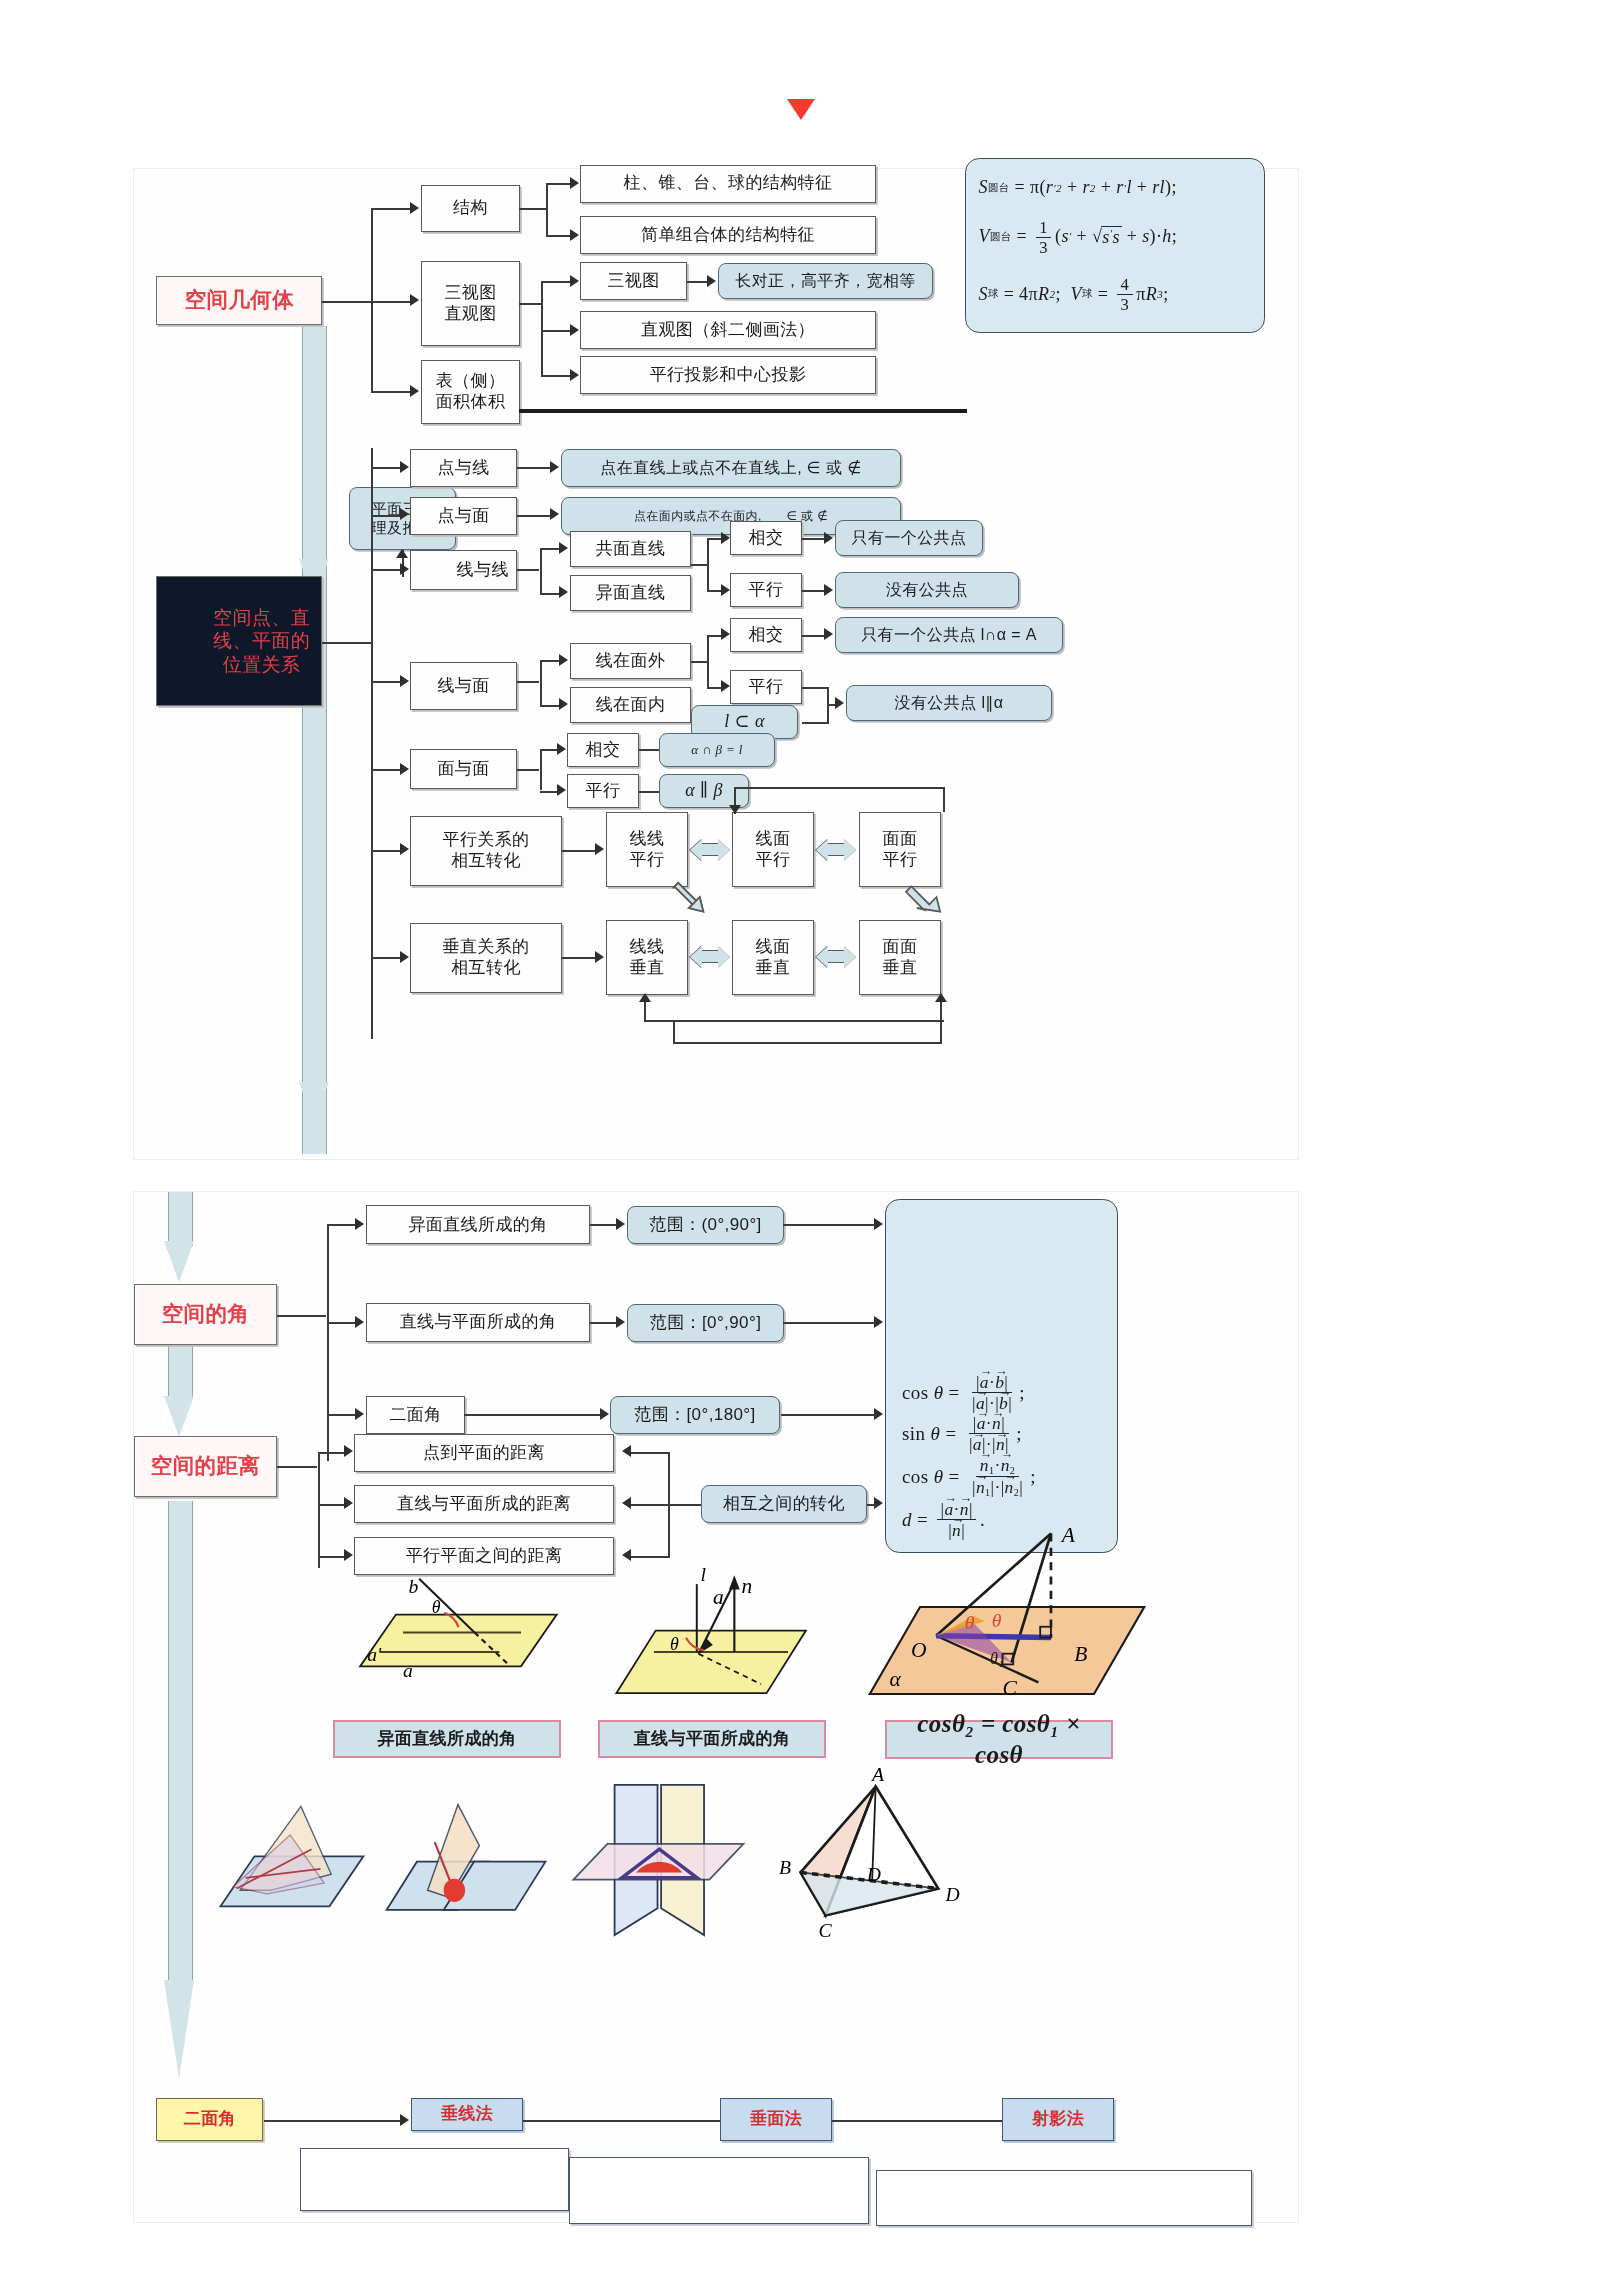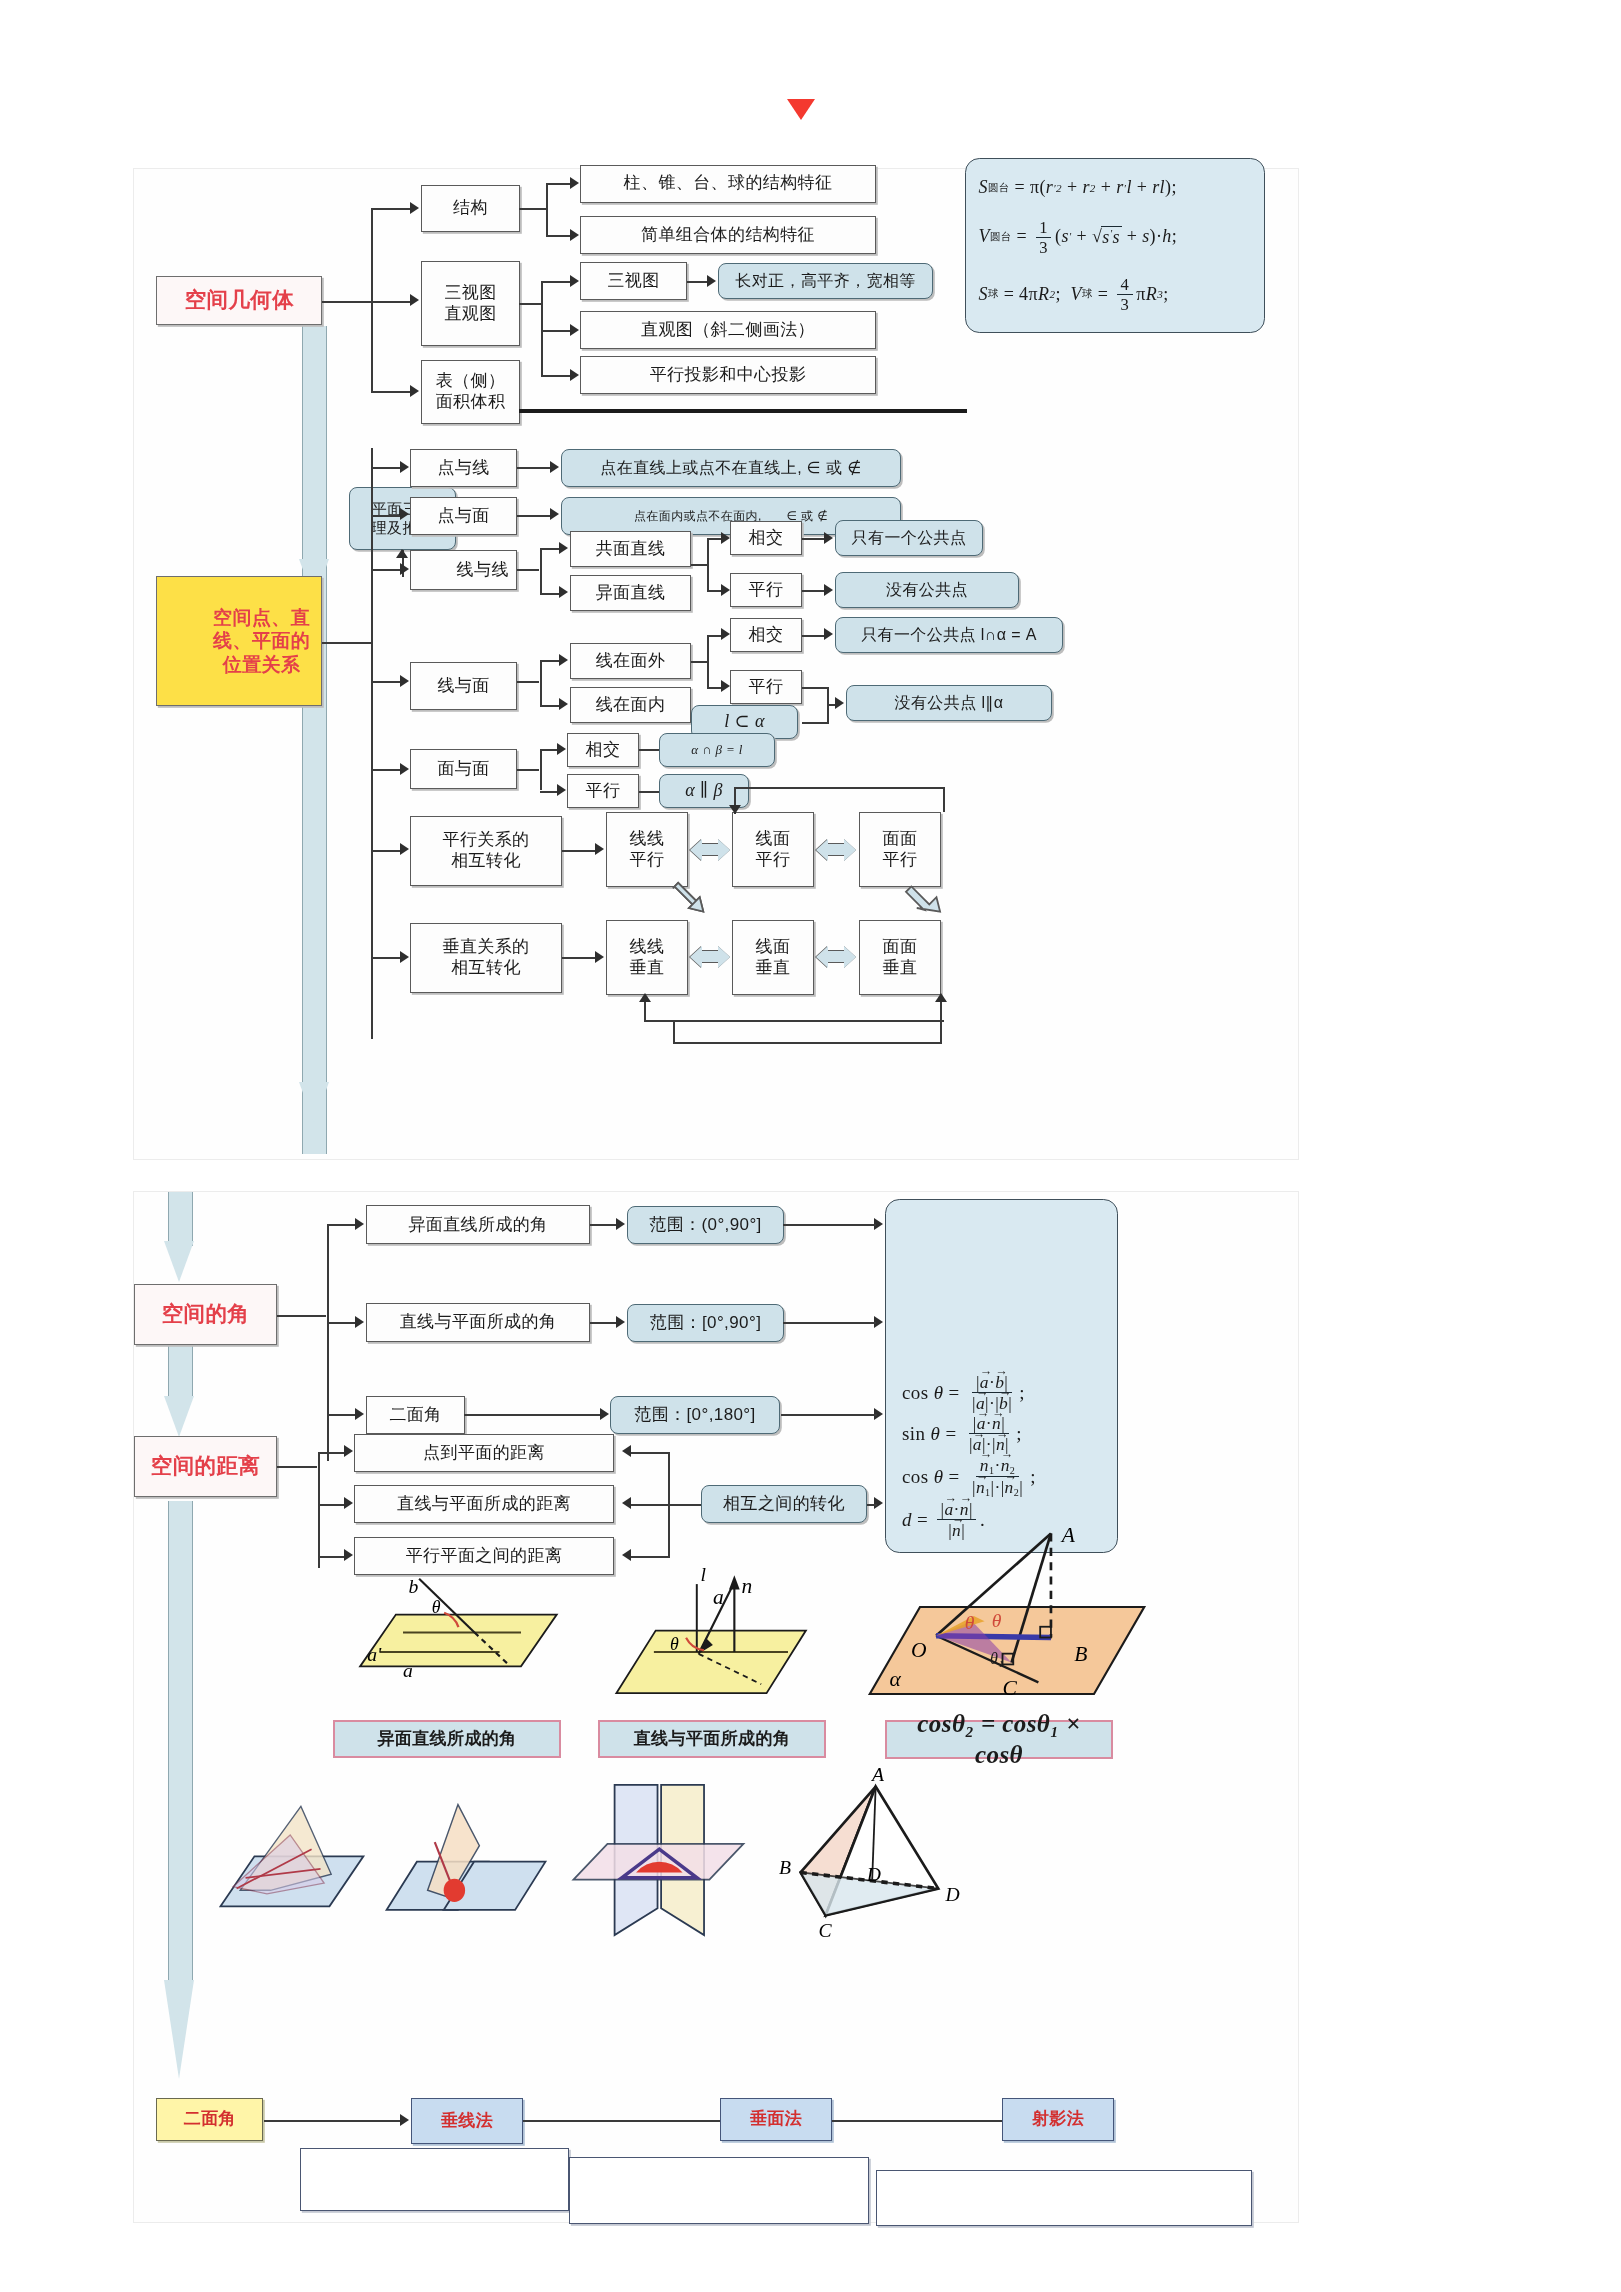--- a/index.html
+++ b/index.html
@@ -12,21 +12,21 @@
   #panel-1{left:133px;top:168px;width:1164px;height:990px;}
   #panel-2{left:133px;top:1191px;width:1164px;height:1030px;}
 
   
   .nd{position:absolute;box-sizing:border-box;display:flex;align-items:center;justify-content:center;
       text-align:center;line-height:1.22;font-size:17px;color:#1b1b1b;background:#fdfdfd;
       border:1.8px solid #5a5a5a;padding:1.8px 3.6px;letter-spacing:0.4px;}
   .nd.sh{box-shadow:1.8px 1.8px 0 #bdbdbd;}
   .nd.blue{background:#cfe2ea;border:1.8px solid #4e6a76;border-radius:8px;}
   .nd.red{color:#e4404a;font-weight:bold;font-size:21.5px;background:#fdf7f7;border:1.8px solid #6e6e6e;}
-  .nd.red-sm{color:#e4404a;font-weight:bold;font-size:19px;background:#fde047;border:1.8px solid #6e6e6e;padding-left:48px;}
+  .nd.red-sm{color:#e4404a;font-weight:normal;font-size:19px;background:#0f172a;border:1.8px solid #6e6e6e;padding-left:48px;}
   .nd.formula{background:#d9e9f1;border:1.8px solid #3f4f5a;border-radius:14.3px;font-size:18px;}
   .nd.yellowbox{background:#fff5a8;border:1.8px solid #6a6a50;color:#d32f2f;font-weight:bold;font-size:17px;box-shadow:1.8px 1.8px 0 #c9c9a8;}
   .nd.bluebox{background:#c8dcf0;border:1.8px solid #45567a;color:#d32f2f;font-weight:bold;font-size:17px;box-shadow:1.8px 1.8px 0 #b0c2d6;}
   .nd.capt{background:#cfe2ea;border:2.7px solid #d98ba0;color:#1b1b1b;font-weight:bold;font-size:17px;}
   .nd.empty{background:#fff;border:1.8px solid #4a5672;box-shadow:1.8px 1.8px 0 #c3c7d2;}
 
   
   .ln{position:absolute;background:#3a3a3a;}
   .lnh{height:1.8px;}
   .lnv{width:1.8px;}
@@ -595,21 +595,21 @@
         <text x="10" y="102" font-size="22" font-family="Liberation Serif, serif" font-style="italic">B</text>
         <text x="108" y="110" font-size="22" font-family="Liberation Serif, serif" font-style="italic">D</text>
         <text x="54" y="172" font-size="22" font-family="Liberation Serif, serif" font-style="italic">C</text>
         <text x="196" y="132" font-size="22" font-family="Liberation Serif, serif" font-style="italic">D</text>
       </svg>
     </div>
 
     <div class="nd yellowbox" style="left:22.4px;top:906px;width:107px;height:43px;">二面角</div>
     <div class="ln lnh" style="left:130px;top:928px;width:139px;"></div>
     <div class="ar r" style="left:266px;top:922px;"></div>
-    <div class="nd bluebox" style="left:277px;top:906px;width:112px;height:46px;">垂线法</div>
+    <div class="nd bluebox" style="left:277px;top:906px;width:112px;height:33px;">垂线法</div>
     <div class="ln lnh" style="left:389px;top:928px;width:197px;"></div>
     <div class="nd bluebox" style="left:586px;top:906px;width:112px;height:43px;">垂面法</div>
     <div class="ln lnh" style="left:698px;top:928px;width:170px;"></div>
     <div class="nd bluebox" style="left:868px;top:906px;width:112px;height:43px;">射影法</div>
 
     <div class="nd empty" style="left:166px;top:956px;width:269px;height:63px;"></div>
     <div class="nd empty" style="left:435px;top:965px;width:300px;height:67px;"></div>
     <div class="nd empty" style="left:742px;top:978px;width:376px;height:56px;"></div>
   </div>
 </div>

